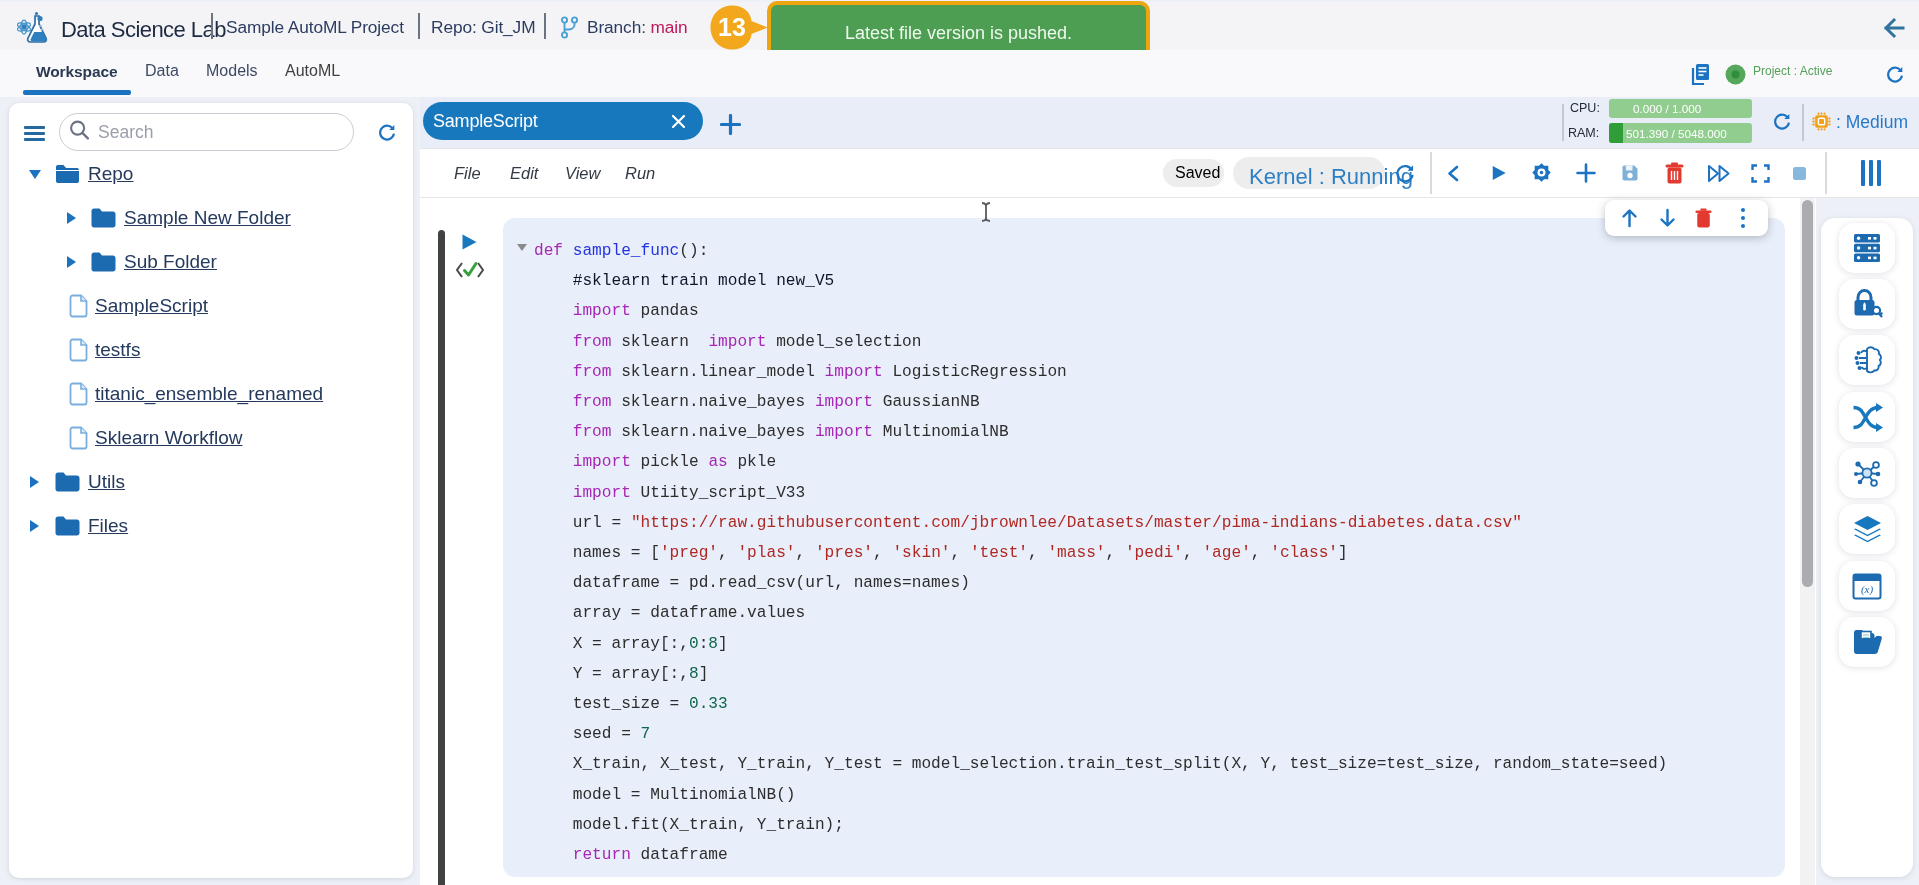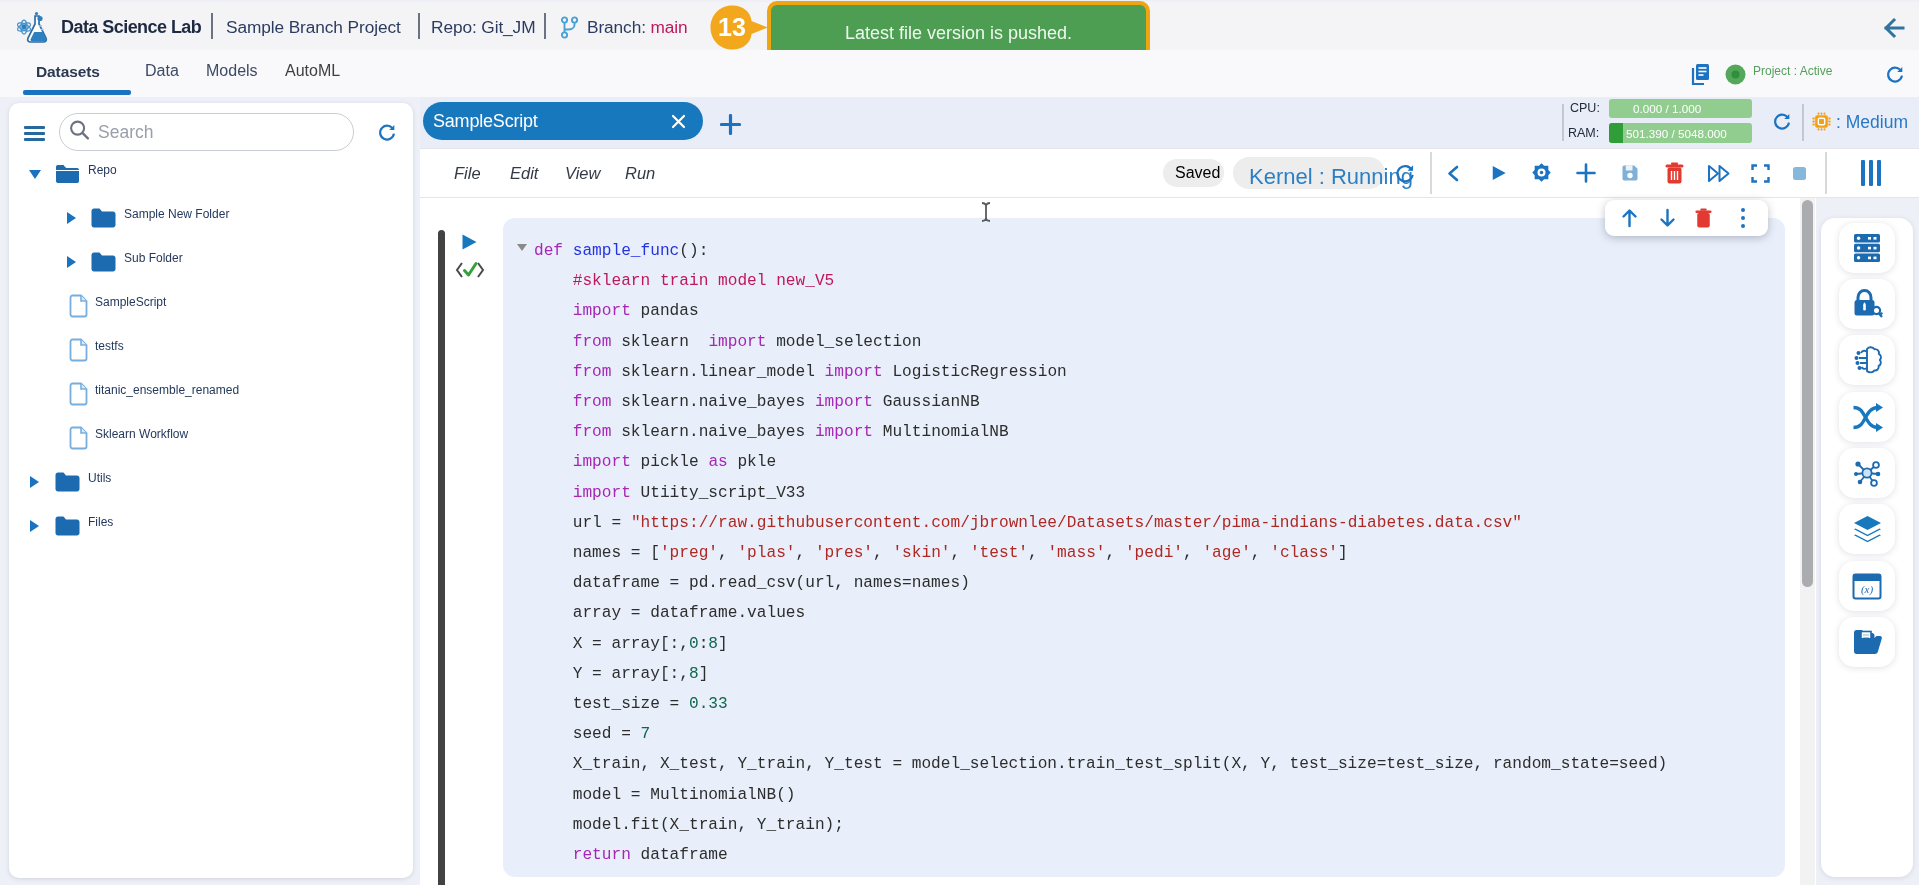--- a/index.html
+++ b/index.html
@@ -8,29 +8,29 @@
   .abs { position:absolute; }
   svg { display:block; }
   
   #header { left:0; top:2px; width:1919px; height:48px; background:#f4f4f6; }
   #navrow { left:0; top:50px; width:1919px; height:47px; background:#f9f9fb; }
   .sep-v { width:1.5px; background:#6b7280; }
   .crumb { font-size:17.3px; letter-spacing:-0.1px; color:#2c3c60; white-space:nowrap; }
   
   #sidebar { left:9px; top:103px; width:404px; height:775px; background:#fff; border-radius:10px;
              box-shadow:0 1px 4px rgba(80,90,120,.18); }
-  .treetxt { font-size:12px; color:#24395c; white-space:nowrap; }
+  .treetxt { font-size:19px; color:#24395c; white-space:nowrap;text-decoration:underline; }
   
   #tabstrip { left:420px; top:97px; width:1499px; height:51px; background:#e9edf8; }
   #toolbar { left:420px; top:148px; width:1499px; height:50px; background:#fff;
              border-top:1px solid #e3e5e9; border-bottom:1px solid #e5e5e7; }
   #editor { left:420px; top:198px; width:1396px; height:687px; background:#fff; }
   #cell { left:503px; top:218px; width:1282px; height:659px; background:#e9effa; border-radius:12px; }
   pre.code { font-family:"Liberation Mono", monospace; font-size:16.15px; line-height:30.2px; color:#2d2d2d; }
-  .kw { color:#a626b5; } .fn { color:#2433e0; } .cm { color:#be185d; }
+  .kw { color:#a626b5; } .fn { color:#2433e0; } .cm { color:#0f172a; }
   .st { color:#b02823; } .nu { color:#10664a; }
   .menuitem { font-size:16.5px; color:#333a45;font-style:italic; }
   
   #rpanel { left:1821px; top:218px; width:92px; height:659px; background:#fff; border-radius:14px;
             box-shadow:0 1px 5px rgba(80,90,120,.16); }
   .ribtn { position:absolute; left:1839px; width:56px; height:50px; background:#fff; border-radius:15px;
            box-shadow:0 1px 6px rgba(60,70,100,.16); display:flex; align-items:center; justify-content:center; }
 </style>
 </head>
 <body>
@@ -43,23 +43,23 @@
     <ellipse cx="9" cy="17" rx="7" ry="3.1" transform="rotate(90 9 17)"></ellipse>
   </g>
   <circle cx="9" cy="17" r="2.4" fill="#2e7fc0"></circle>
   <path d="M17 5 L21 5 L21 13 L28 27 C29 29.5 27.5 31 25.5 31 L12.5 31 C10.5 31 9 29.5 10 27 L17 13 Z" fill="#fff" stroke="#2e6da4" stroke-width="1.7" transform="translate(3 1)"></path>
   <path d="M16.2 21 L24.8 21 L28.3 28 C29 29.6 28 30.5 26.3 30.5 L14.7 30.5 C13 30.5 12 29.6 12.7 28 Z" fill="#2e7fc0" transform="translate(3 1)"></path>
   <circle cx="25" cy="8.5" r="2.6" fill="#2e7fc0"></circle>
   <circle cx="21.5" cy="3.6" r="1.6" fill="#2e7fc0"></circle>
   <line x1="24" y1="16" x2="27" y2="16" stroke="#9fc6e8" stroke-width="1.6"></line>
   <line x1="26" y1="19.5" x2="28.5" y2="19.5" stroke="#9fc6e8" stroke-width="1.6"></line>
 </svg>
-<div class="abs" style="left:61px;top:17px;font-size:18px;font-weight:bold;color:#1e2a42;letter-spacing:-0.55px;">Data Science Lab</div>
+<div class="abs" style="left:61px;top:17px;font-size:22px;font-weight:normal;color:#1e2a42;letter-spacing:-0.55px;">Data Science Lab</div>
 <div class="abs sep-v" style="left:211px;top:13px;height:26px;"></div>
-<div class="abs crumb" style="left:226px;top:17px;">Sample Branch Project</div>
+<div class="abs crumb" style="left:226px;top:17px;">Sample AutoML Project</div>
 <div class="abs sep-v" style="left:418px;top:13px;height:26px;"></div>
 <div class="abs crumb" style="left:431px;top:17px;">Repo: Git_JM</div>
 <div class="abs sep-v" style="left:544px;top:13px;height:26px;"></div>
 <svg class="abs" style="left:560px;top:16px" width="19" height="23" viewBox="0 0 19 23">
   <g fill="none" stroke="#4aa0d5" stroke-width="1.9">
     <circle cx="4.5" cy="4" r="2.6"></circle>
     <circle cx="14.5" cy="4" r="2.6"></circle>
     <circle cx="4.5" cy="19" r="2.6"></circle>
     <path d="M4.5 6.6 L4.5 16.4 M14.5 6.6 L14.5 9 C14.5 12 11 13.5 8 13.5 L4.5 13.5"></path>
   </g>
@@ -72,21 +72,21 @@
 </svg>
 
 <div class="abs" style="left:767px;top:1px;width:383px;height:64px;background:#4d9e52;border:4px solid #eda512;border-radius:10px;display:flex;align-items:center;justify-content:center;text-align:center;">
   <span style="color:#eef9ee;font-size:18px;">Latest file version is pushed.</span>
 </div>
 
 <svg class="abs" style="left:1883px;top:17px" width="22" height="22" viewBox="0 0 22 22">
   <path d="M20 11 L3 11 M11 3 L3 11 L11 19" fill="none" stroke="#2f739e" stroke-width="3" stroke-linecap="square" stroke-linejoin="miter"></path>
 </svg>
 <div id="navrow" class="abs"></div>
-<div class="abs" style="left:36px;top:63px;font-size:15.5px;color:#2b3950;font-weight:bold;letter-spacing:-0.1px;">Datasets</div>
+<div class="abs" style="left:36px;top:63px;font-size:15.5px;color:#2b3950;font-weight:bold;letter-spacing:-0.1px;">Workspace</div>
 <div class="abs" style="left:145px;top:62px;font-size:16px;color:#3c4a63;">Data</div>
 <div class="abs" style="left:206px;top:62px;font-size:16px;color:#3c4a63;">Models</div>
 <div class="abs" style="left:285px;top:62px;font-size:16px;color:#404040;">AutoML</div>
 <div class="abs" style="left:23px;top:90px;width:108px;height:5px;background:#1b72c0;border-radius:2px;"></div>
 
 <svg class="abs" style="left:1688px;top:62px" width="24" height="24" viewBox="0 0 24 24">
   <path d="M5 6 L5 22 L16 22" fill="none" stroke="#1c73c2" stroke-width="2.2"></path>
   <rect x="8" y="2" width="13" height="16" rx="1.5" fill="#1c73c2"></rect>
   <g stroke="#fff" stroke-width="1.6">
     <line x1="10.5" y1="6" x2="18.5" y2="6"></line>

